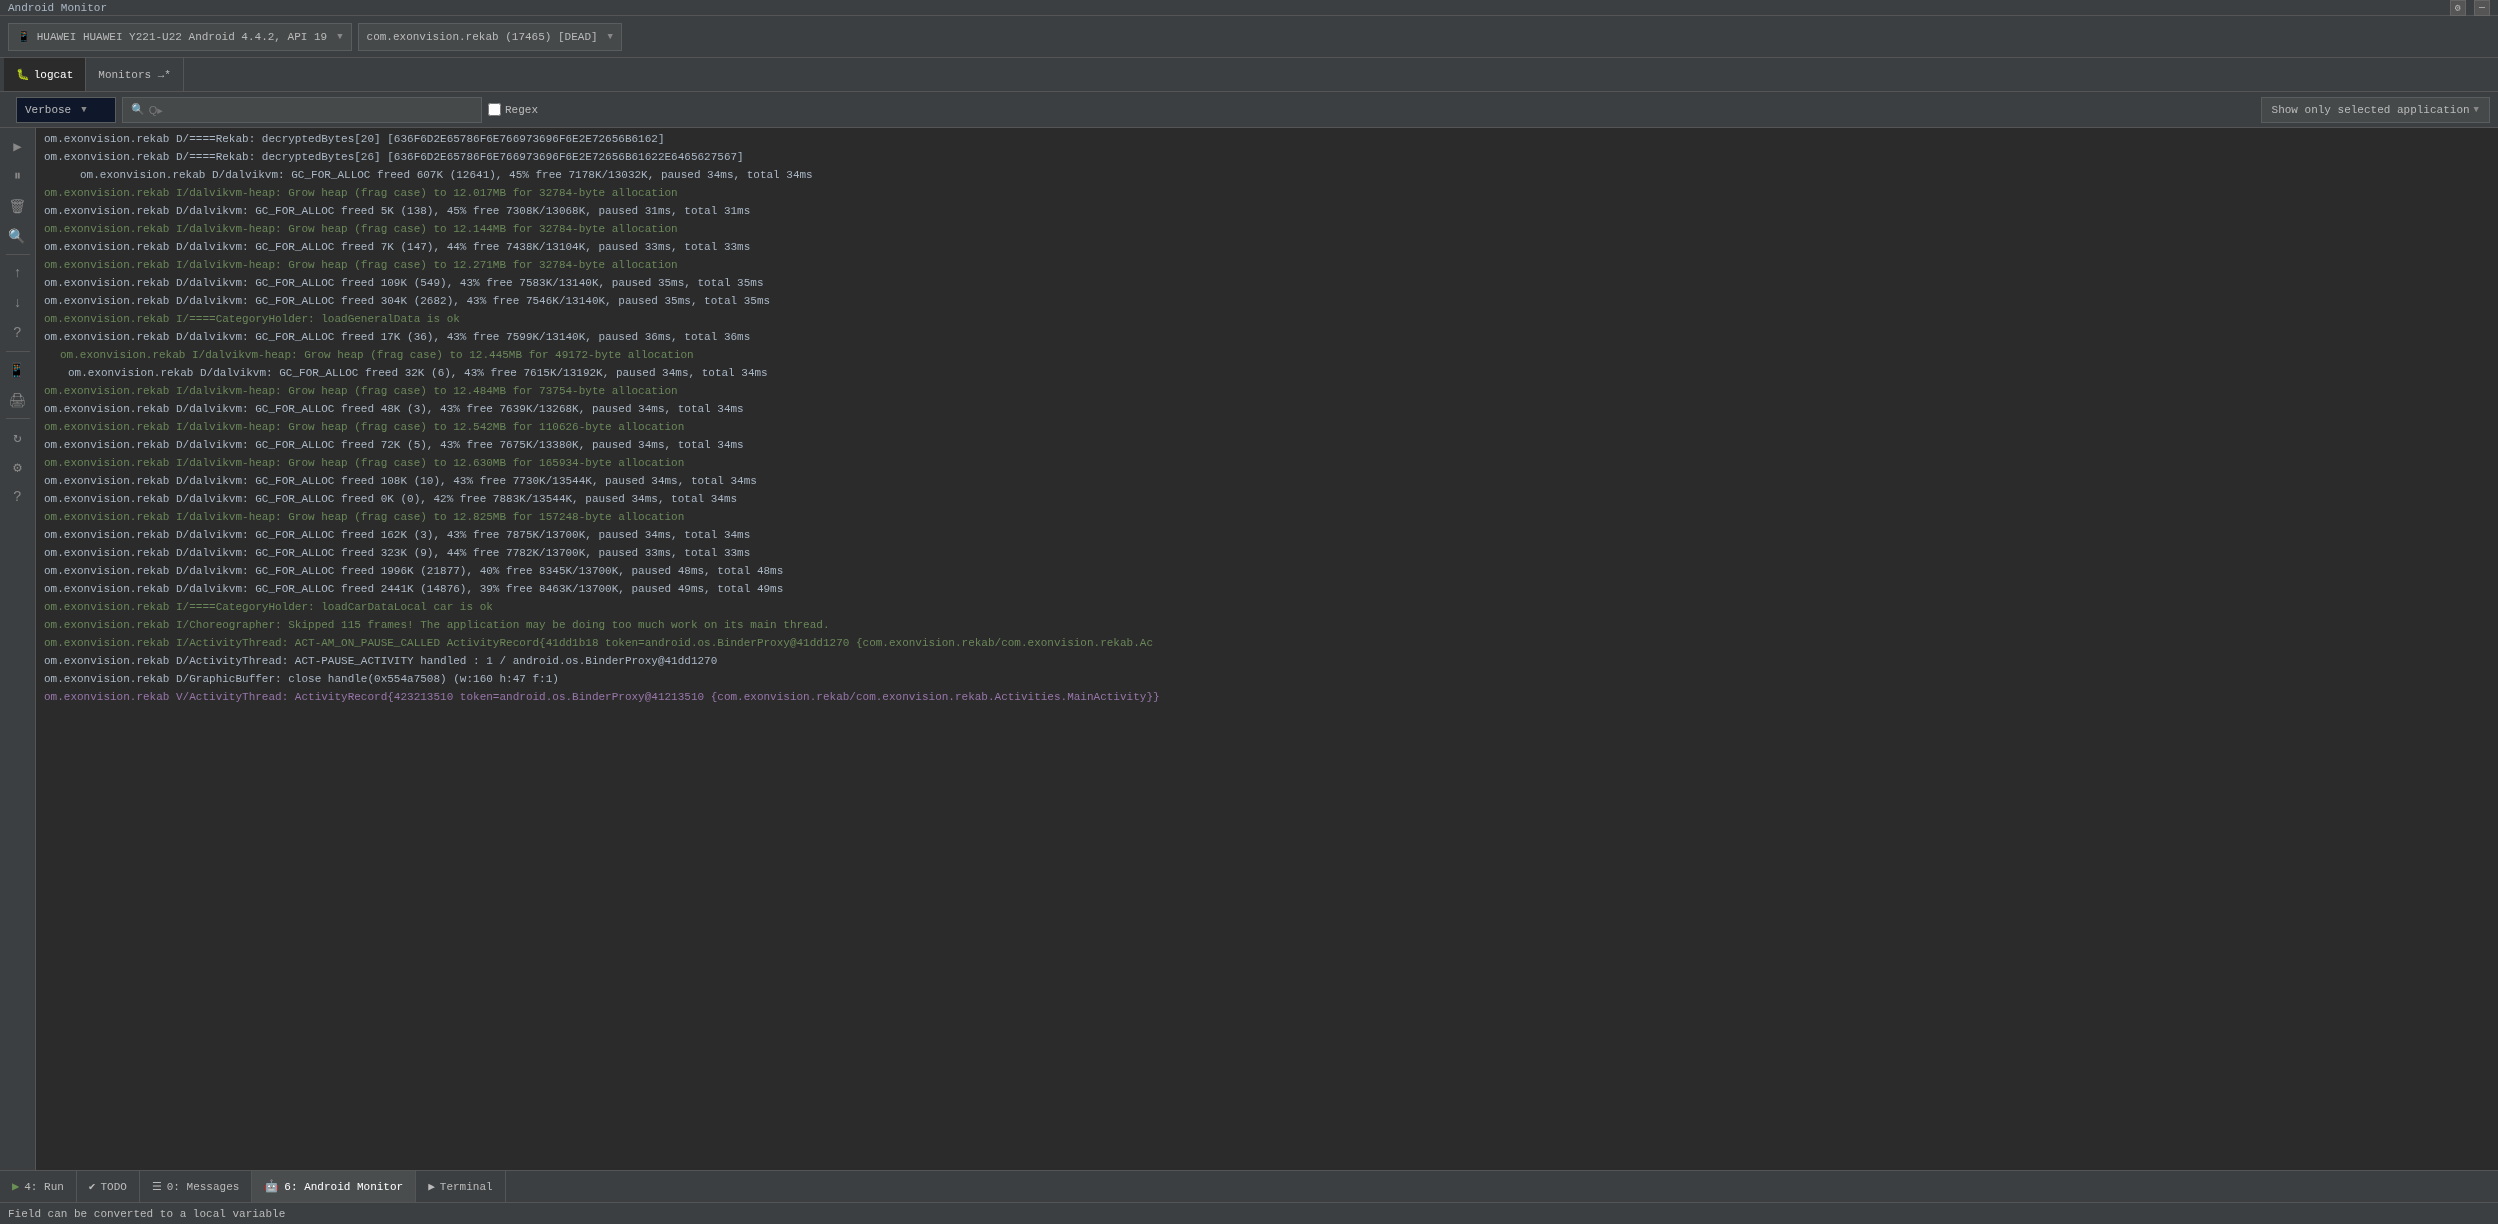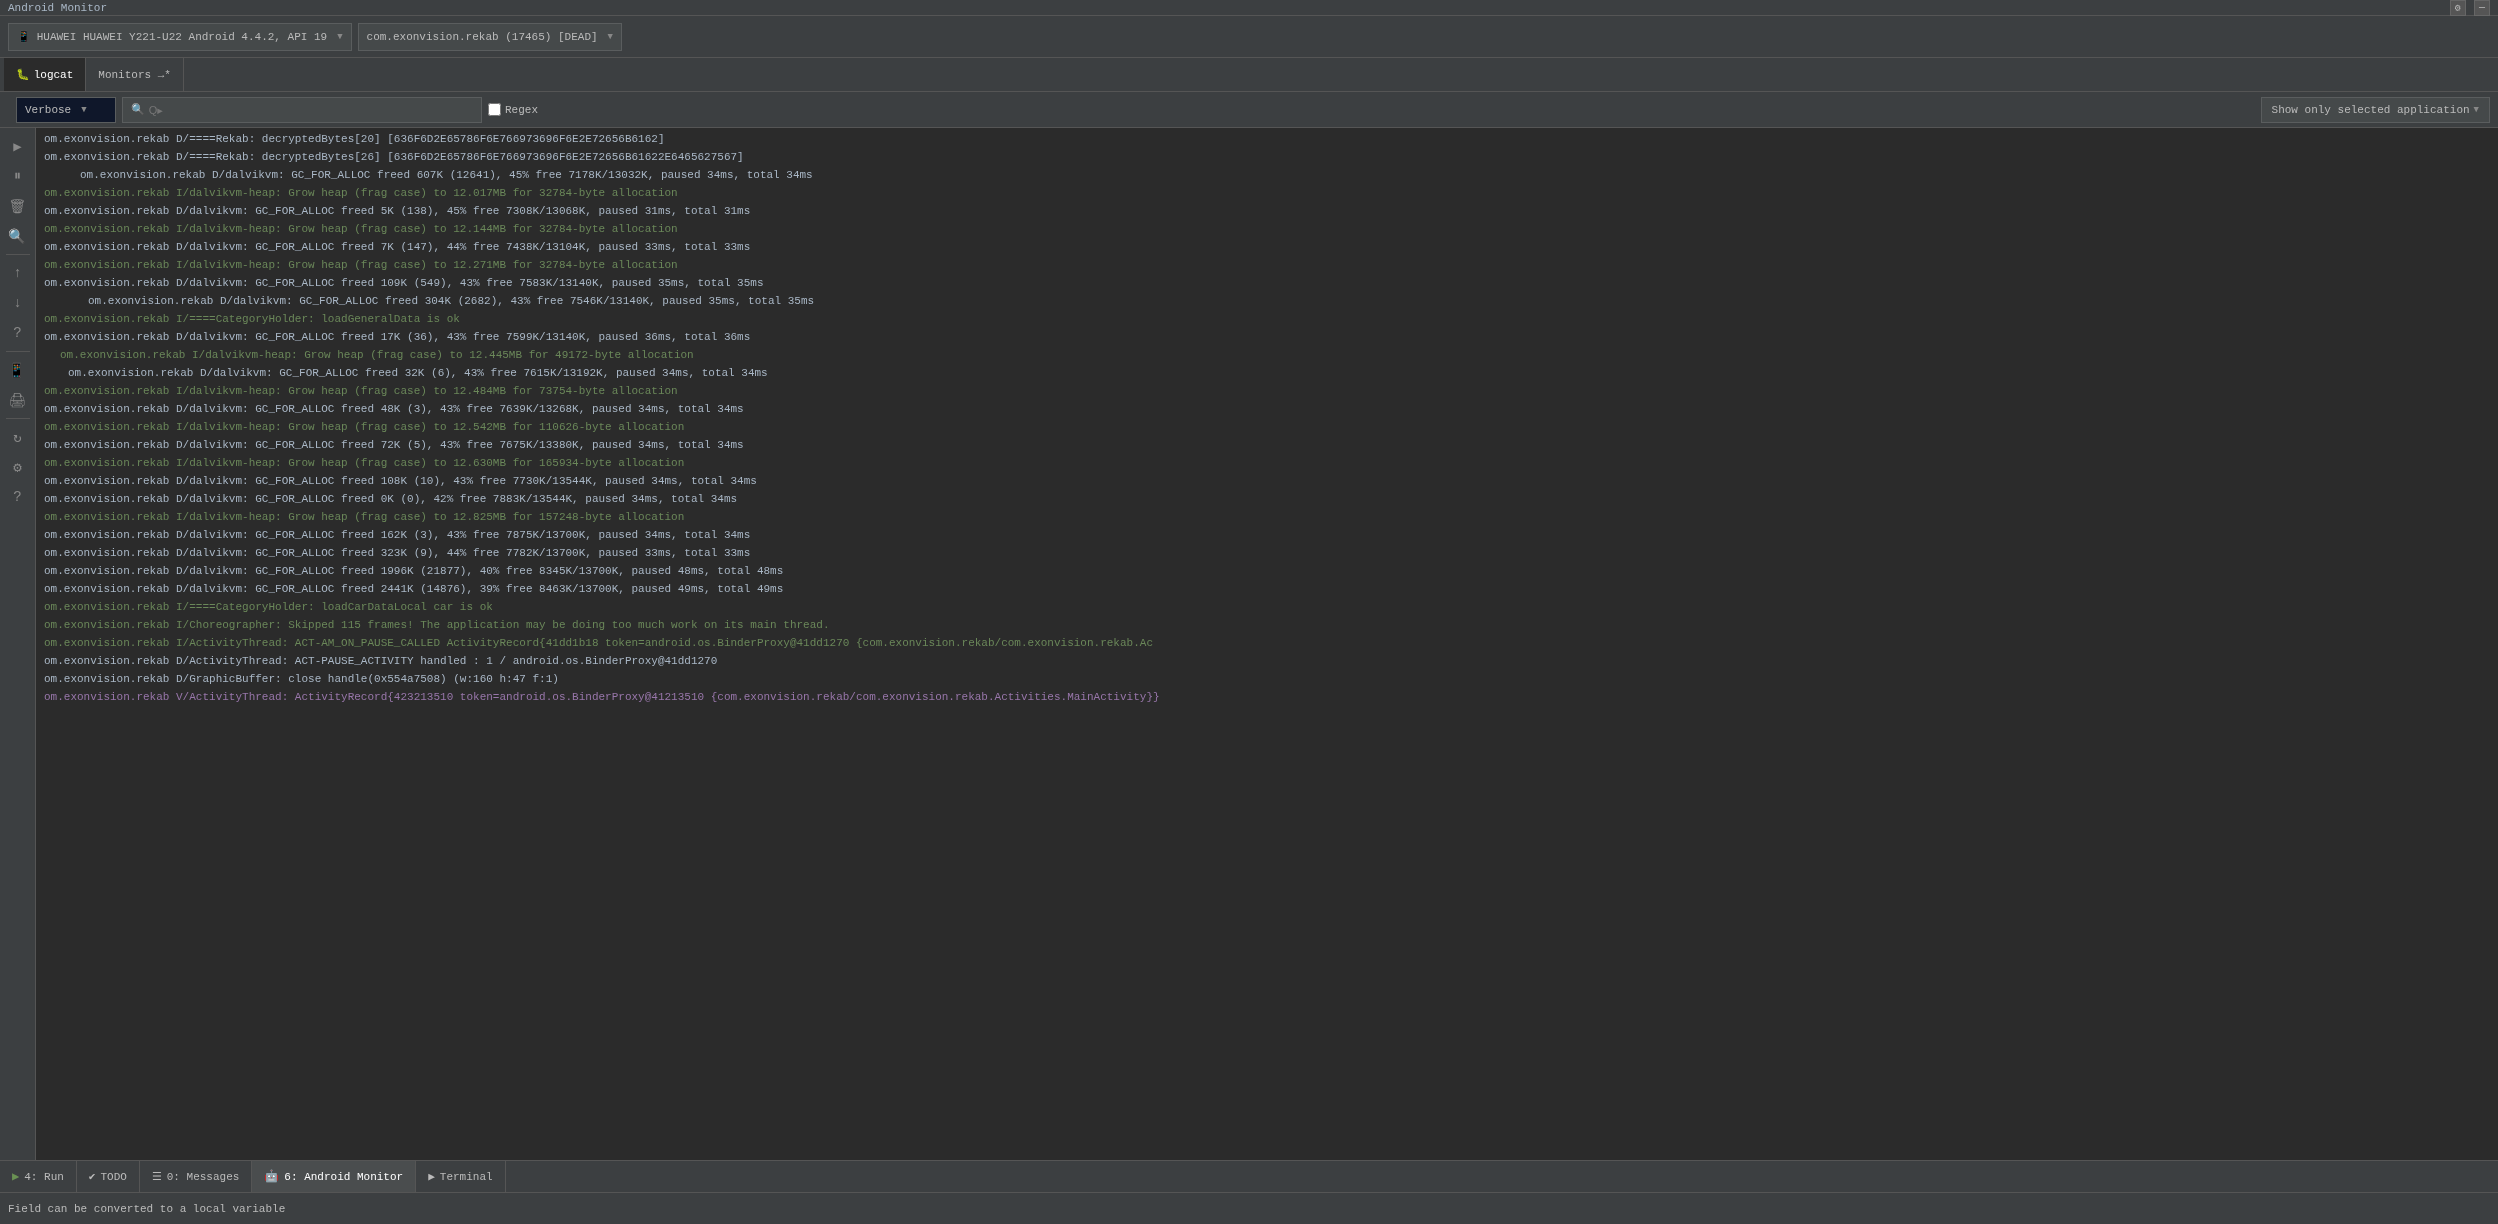--- a/index.html
+++ b/index.html
@@ -243,21 +243,21 @@
     .android-icon { color: #a4c639; font-size: 12px; }
 
     
     #status-line {
       background: #3c3f41;
       border-top: 1px solid #555;
       padding: 2px 8px;
       font-size: 11px;
       color: #bbb;
       flex-shrink: 0;
-      height: 32px;
+      height: 22px;
       display: flex;
       align-items: center;
     }
   </style>
 </head>
 <body>
 
 <div id="title-bar">
   <span>Android Monitor</span>
   <div id="title-bar-right">
@@ -330,21 +330,21 @@
   <div id="log-area">
   <div class="log-line" style="color: rgb(169, 183, 198);">om.exonvision.rekab D/====Rekab: decryptedBytes[20] [636F6D2E65786F6E766973696F6E2E72656B6162]</div>
       <div class="log-line" style="color: rgb(169, 183, 198);">om.exonvision.rekab D/====Rekab: decryptedBytes[26] [636F6D2E65786F6E766973696F6E2E72656B61622E6465627567]</div>
       <div class="log-line" style="color: rgb(169, 183, 198); padding-left: 44px;">om.exonvision.rekab D/dalvikvm: GC_FOR_ALLOC freed 607K (12641), 45% free 7178K/13032K, paused 34ms, total 34ms</div>
       <div class="log-line" style="color: rgb(106, 135, 89);">om.exonvision.rekab I/dalvikvm-heap: Grow heap (frag case) to 12.017MB for 32784-byte allocation</div>
       <div class="log-line" style="color: rgb(169, 183, 198);">om.exonvision.rekab D/dalvikvm: GC_FOR_ALLOC freed 5K (138), 45% free 7308K/13068K, paused 31ms, total 31ms</div>
       <div class="log-line" style="color: rgb(106, 135, 89);">om.exonvision.rekab I/dalvikvm-heap: Grow heap (frag case) to 12.144MB for 32784-byte allocation</div>
       <div class="log-line" style="color: rgb(169, 183, 198);">om.exonvision.rekab D/dalvikvm: GC_FOR_ALLOC freed 7K (147), 44% free 7438K/13104K, paused 33ms, total 33ms</div>
       <div class="log-line" style="color: rgb(106, 135, 89);">om.exonvision.rekab I/dalvikvm-heap: Grow heap (frag case) to 12.271MB for 32784-byte allocation</div>
       <div class="log-line" style="color: rgb(169, 183, 198);">om.exonvision.rekab D/dalvikvm: GC_FOR_ALLOC freed 109K (549), 43% free 7583K/13140K, paused 35ms, total 35ms</div>
-      <div class="log-line" style="color: rgb(169, 183, 198); margin-left: 44px;">om.exonvision.rekab D/dalvikvm: GC_FOR_ALLOC freed 304K (2682), 43% free 7546K/13140K, paused 35ms, total 35ms</div>
+      <div class="log-line" style="color: rgb(169, 183, 198);">om.exonvision.rekab D/dalvikvm: GC_FOR_ALLOC freed 304K (2682), 43% free 7546K/13140K, paused 35ms, total 35ms</div>
       <div class="log-line" style="color: rgb(106, 135, 89);">om.exonvision.rekab I/====CategoryHolder: loadGeneralData is ok</div>
       <div class="log-line" style="color: rgb(169, 183, 198);">om.exonvision.rekab D/dalvikvm: GC_FOR_ALLOC freed 17K (36), 43% free 7599K/13140K, paused 36ms, total 36ms</div>
       <div class="log-line" style="color: rgb(106, 135, 89); padding-left: 24px;">om.exonvision.rekab I/dalvikvm-heap: Grow heap (frag case) to 12.445MB for 49172-byte allocation</div>
       <div class="log-line" style="color: rgb(169, 183, 198); padding-left: 32px;">om.exonvision.rekab D/dalvikvm: GC_FOR_ALLOC freed 32K (6), 43% free 7615K/13192K, paused 34ms, total 34ms</div>
       <div class="log-line" style="color: rgb(106, 135, 89);">om.exonvision.rekab I/dalvikvm-heap: Grow heap (frag case) to 12.484MB for 73754-byte allocation</div>
       <div class="log-line" style="color: rgb(169, 183, 198);">om.exonvision.rekab D/dalvikvm: GC_FOR_ALLOC freed 48K (3), 43% free 7639K/13268K, paused 34ms, total 34ms</div>
       <div class="log-line" style="color: rgb(106, 135, 89);">om.exonvision.rekab I/dalvikvm-heap: Grow heap (frag case) to 12.542MB for 110626-byte allocation</div>
       <div class="log-line" style="color: rgb(169, 183, 198);">om.exonvision.rekab D/dalvikvm: GC_FOR_ALLOC freed 72K (5), 43% free 7675K/13380K, paused 34ms, total 34ms</div>
       <div class="log-line" style="color: rgb(106, 135, 89);">om.exonvision.rekab I/dalvikvm-heap: Grow heap (frag case) to 12.630MB for 165934-byte allocation</div>
       <div class="log-line" style="color: rgb(169, 183, 198);">om.exonvision.rekab D/dalvikvm: GC_FOR_ALLOC freed 108K (10), 43% free 7730K/13544K, paused 34ms, total 34ms</div>

